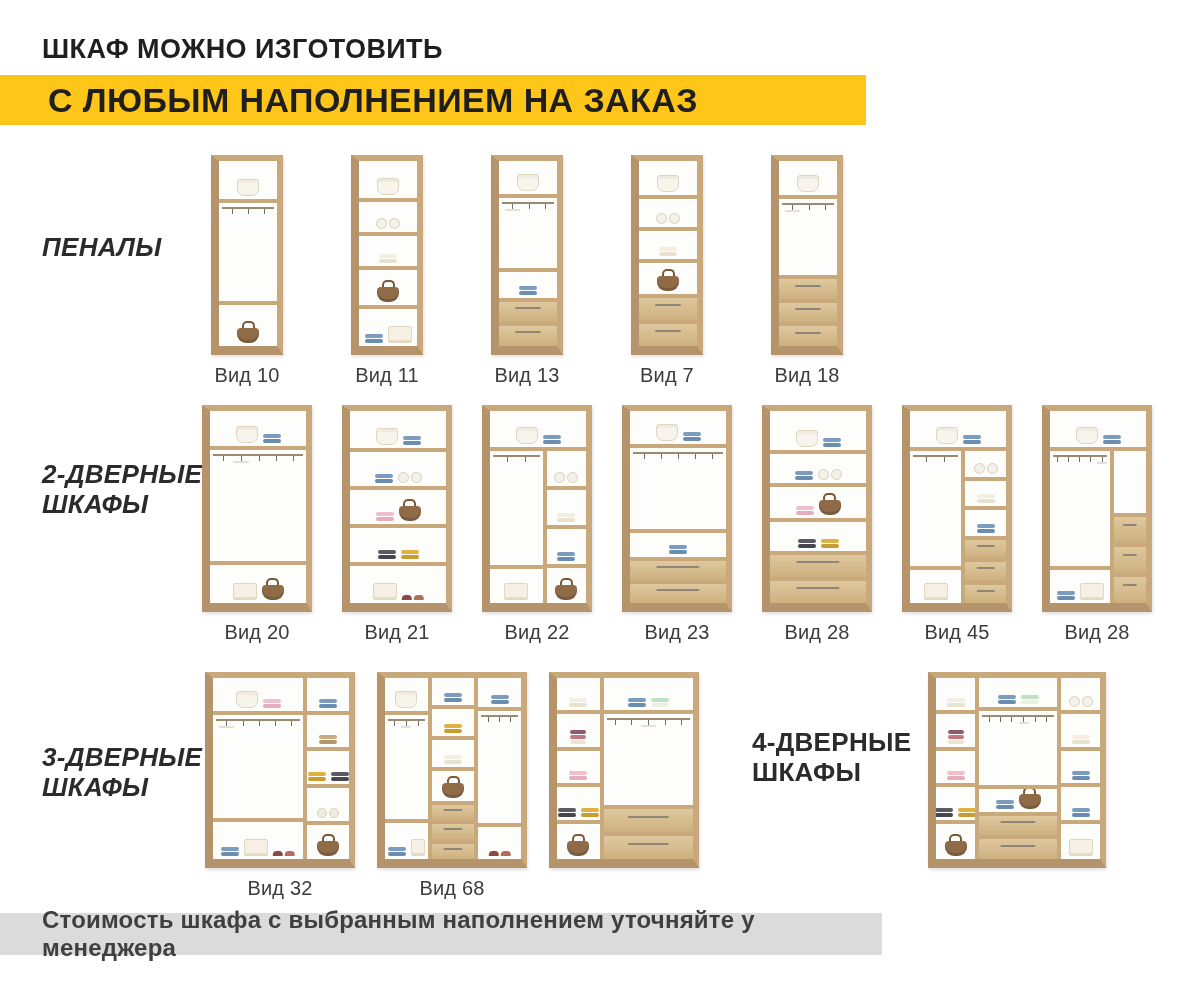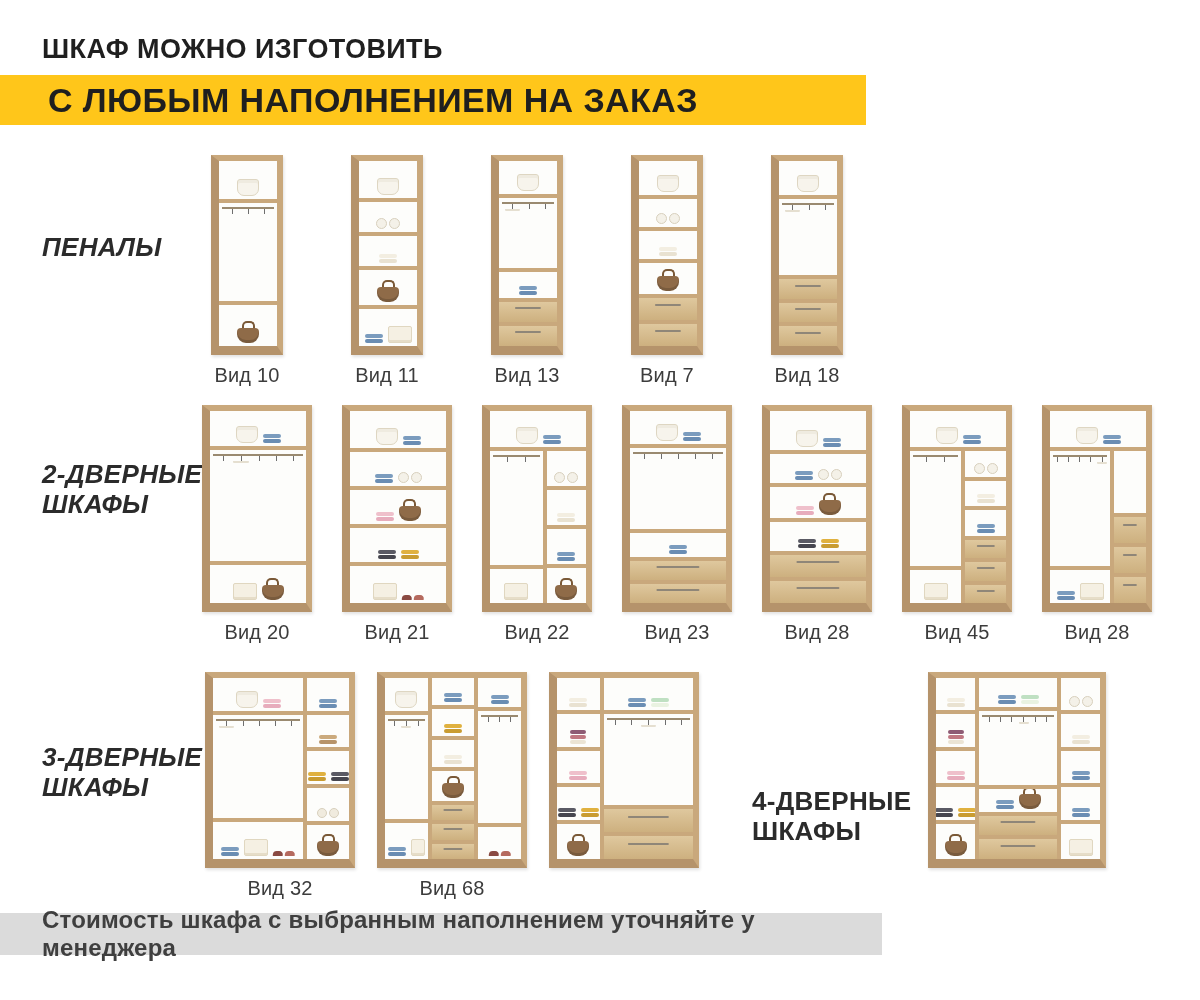--- a/index.html
+++ b/index.html
@@ -17,21 +17,21 @@
     font-size:34px;font-weight:800;color:#1f1f1f;letter-spacing:.4px;
   }
   .row-label{
     position:absolute;left:42px;font-size:26px;font-weight:800;color:#2b2b2b;
     line-height:30px;letter-spacing:.3px;font-style:italic;
   }
   .row-label div{display:block;}
   #label-row1{top:232px;}
   #label-row2{top:459px;}
   #label-row3{top:742px;}
-  #label-4door{position:absolute;left:752px;top:786px;font-size:26px;font-weight:800;
+  #label-4door{position:absolute;left:752px;top:727px;font-size:26px;font-weight:800;
     color:#2b2b2b;line-height:30px;letter-spacing:.3px;}
   .wgroup{position:absolute;display:flex;align-items:flex-start;}
   #row1-group{left:211px;top:155px;gap:68px;}
   #row2-group{left:202px;top:405px;gap:30px;}
   #row3-group-a{left:205px;top:672px;gap:22px;}
   #row3-group-b{left:928px;top:672px;}
   .wardrobe{display:flex;flex-direction:column;align-items:center;}
   .wbody{
     box-sizing:border-box;background:#fdfdfb;
     border:6px solid #c9a87c;border-left-width:8px;border-bottom-width:9px;

